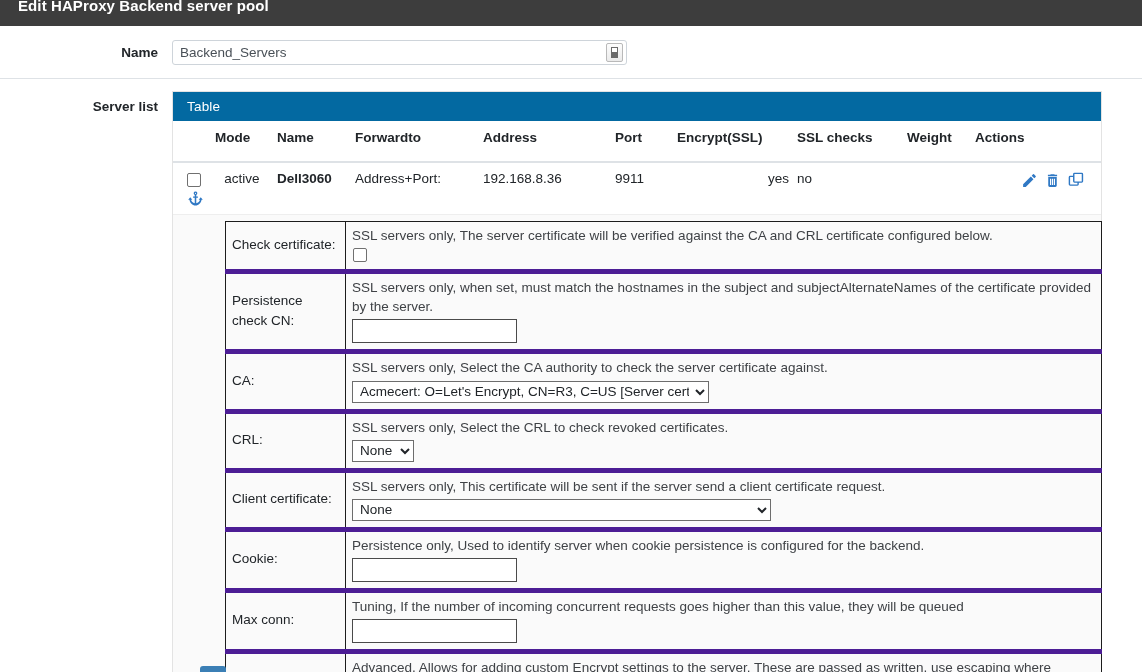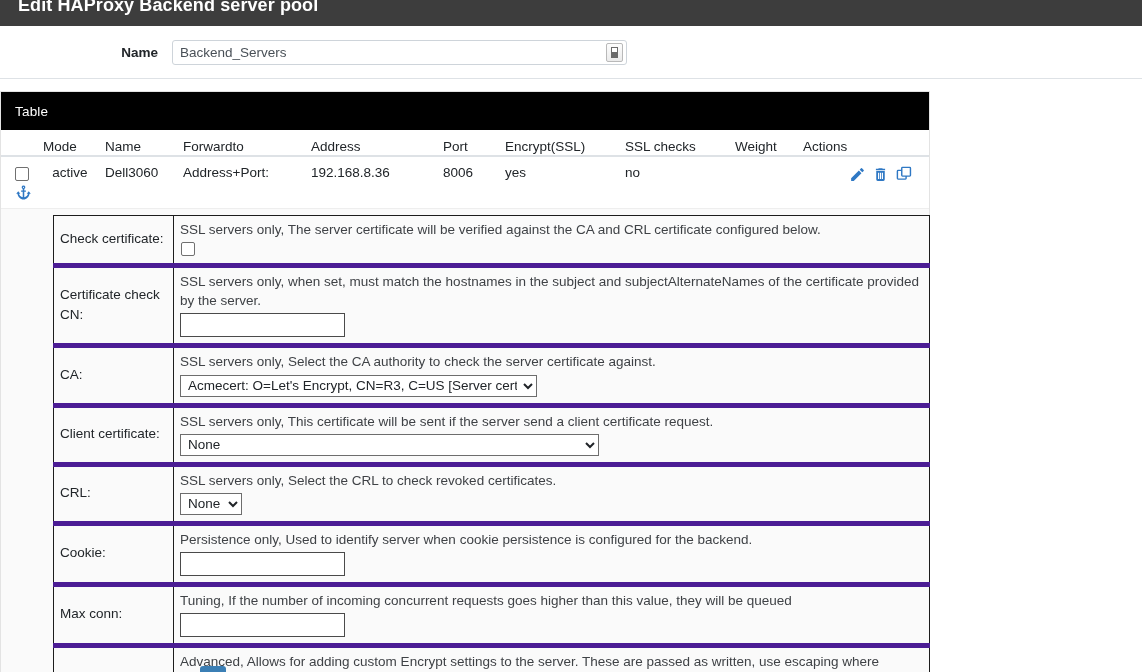--- a/index.html
+++ b/index.html
@@ -15,21 +15,21 @@
   }
 
   
   .titlebar {
     height: 26px;
     background: #3d3d3d;
     color: #ffffff;
     display: flex;
     align-items: center;
     padding: 0 0 16px 18px;
-    font-size: 18px;
+    font-size: 15px;
     font-weight: bold;
     letter-spacing: .1px;
   }
 
   
   .name-row {
     display: flex;
     align-items: center;
     height: 53px;
     border-bottom: 1px solid #dee2e6;
@@ -88,57 +88,57 @@
   }
   .serverlist-row > .label-col { padding-top: 8px; }
 
   .panel {
     width: 930px;
     background: #ffffff;
     border: 1px solid #e3e3e3;
     border-bottom: none;
   }
   .panel-head {
-    background: #000000;
+    background: #0369a1;
     color: #ffffff;
-    height: 38px;
+    height: 29px;
     display: flex;
     align-items: center;
     padding-left: 14px;
     font-size: 13.5px;
     letter-spacing: .2px;
   }
 
   
   table.server-table {
     width: 100%;
     border-collapse: collapse;
     font-size: 13.5px;
   }
   table.server-table th {
     text-align: left;
-    font-weight: normal;
-    padding: 9px 4px 1px 4px;
+    font-weight: bold;
+    padding: 9px 4px 16px 4px;
     border-bottom: 2px solid #dee2e6;
     color: #212529;
     white-space: nowrap;
   }
   table.server-table td {
     padding: 8px 4px 4px 4px;
     vertical-align: top;
     color: #212529;
     white-space: nowrap;
   }
   .col-sel   { width: 38px; padding-left: 14px !important; }
   .col-mode  { width: 62px; text-align: center; }
-  .col-name  { width: 78px; }
+  .col-name  { width: 78px; font-weight: bold; }
   .col-fwd   { width: 128px; }
   .col-addr  { width: 132px; }
   .col-port  { width: 62px; }
-  .col-enc   { width: 120px; }
+  .col-enc   { width: 120px; text-align: right; }
   .col-sslc  { width: 110px; }
   .col-weight{ width: 68px; }
   .col-act   { width: auto; }
 
   .rowcheck {
     width: 14px; height: 14px;
     border: 1px solid #707070;
     border-radius: 2px;
     background: #fff;
     display: block;
@@ -264,20 +264,21 @@
     <div class="label-col">Name</div>
     <div class="name-input-wrap">
       <input class="name-input" type="text" value="Backend_Servers" style="">
       <span class="pwmgr-icon">
           <span></span>
         </span>
     </div>
   </div>
 
   <div class="serverlist-row">
+    <div class="label-col">Server list</div>
 
     <div class="panel">
       <div class="panel-head">Table</div>
 
       <table class="server-table">
         <thead>
           <tr>
             <th class="col-sel"></th>
             <th class="col-mode">Mode</th>
             <th class="col-name">Name</th>
@@ -297,21 +298,21 @@
               <span class="anchor-icon">
                 <svg width="17" height="17" viewBox="0 0 24 24" fill="#2f78c4" aria-hidden="true">
                   <path d="M12 2a2.6 2.6 0 0 0-1.1 4.95V9H8.6v2.1h2.3v7.6c-2.6-.35-4.7-2.3-5.2-4.8h1.8L4.6 10.3 1.7 13.9h1.8C4.1 18.5 7.6 22 12 22s7.9-3.5 8.5-8.1h1.8l-2.9-3.6-2.9 3.6h1.8c-.5 2.5-2.6 4.45-5.2 4.8v-7.6h2.3V9h-2.3V6.95A2.6 2.6 0 0 0 12 2zm0 1.9a.8.8 0 1 1 0 1.6.8.8 0 0 1 0-1.6z"></path>
                 </svg>
               </span>
             </td>
             <td class="col-mode">active</td>
             <td class="col-name">Dell3060</td>
             <td class="col-fwd">Address+Port:</td>
             <td class="col-addr">192.168.8.36</td>
-            <td class="col-port">8006</td>
+            <td class="col-port">9911</td>
             <td class="col-enc">yes</td>
             <td class="col-sslc">no</td>
             <td class="col-weight"></td>
             <td class="col-act actions-cell">
               <span class="act-ico">
                 <svg width="17" height="17" viewBox="0 0 24 24" fill="#2f78c4">
                     <path d="M3 17.3V21h3.7L17.6 10.1l-3.7-3.7L3 17.3zM20.7 7.05a1 1 0 0 0 0-1.4l-2.35-2.35a1 1 0 0 0-1.4 0L15.1 5.15l3.7 3.7 1.9-1.8z"></path>
                   </svg>
               </span>
               <span class="act-ico">
@@ -335,52 +336,52 @@
           <tbody>
             <tr>
               <td class="dt-label">Check certificate:</td>
               <td class="dt-field">
                 <div class="dt-desc">SSL servers only, The server certificate will be verified against the CA and CRL certificate configured below.</div>
                 <input type="checkbox" class="dt-check" style="">
               </td>
             </tr>
 
             <tr>
-              <td class="dt-label">Certificate check CN:</td>
+              <td class="dt-label">Persistence check CN:</td>
               <td class="dt-field">
                 <div class="dt-desc">SSL servers only, when set, must match the hostnames in the subject and subjectAlternateNames of the certificate provided by the server.</div>
                 <input type="text" class="dt-input" value="" style="">
               </td>
             </tr>
 
             <tr>
               <td class="dt-label">CA:</td>
               <td class="dt-field">
                 <div class="dt-desc">SSL servers only, Select the CA authority to check the server certificate against.</div>
                 <select class="dt-select sel-ca">
                   <option>Acmecert: O=Let's Encrypt, CN=R3, C=US [Server cert]</option>
                 </select>
               </td>
             </tr>
 
             <tr>
+              <td class="dt-label">CRL:</td>
+              <td class="dt-field">
+                <div class="dt-desc">SSL servers only, Select the CRL to check revoked certificates.</div>
+                <select class="dt-select sel-crl">
+                  <option>None</option>
+                </select>
+              </td>
+            </tr>
+
+            <tr>
               <td class="dt-label">Client certificate:</td>
               <td class="dt-field">
                 <div class="dt-desc">SSL servers only, This certificate will be sent if the server send a client certificate request.</div>
                 <select class="dt-select sel-clientcert">
-                  <option>None</option>
-                </select>
-              </td>
-            </tr>
-
-            <tr>
-              <td class="dt-label">CRL:</td>
-              <td class="dt-field">
-                <div class="dt-desc">SSL servers only, Select the CRL to check revoked certificates.</div>
-                <select class="dt-select sel-crl">
                   <option>None</option>
                 </select>
               </td>
             </tr>
 
             <tr>
               <td class="dt-label">Cookie:</td>
               <td class="dt-field">
                 <div class="dt-desc">Persistence only, Used to identify server when cookie persistence is configured for the backend.</div>
                 <input type="text" class="dt-input" value="" style="">

